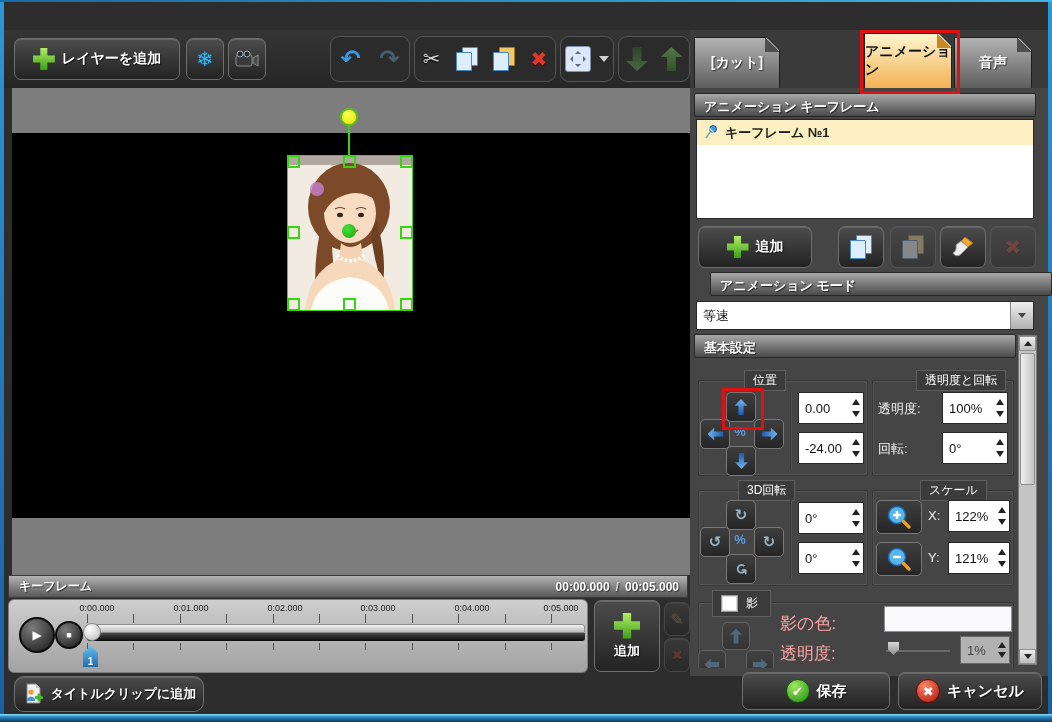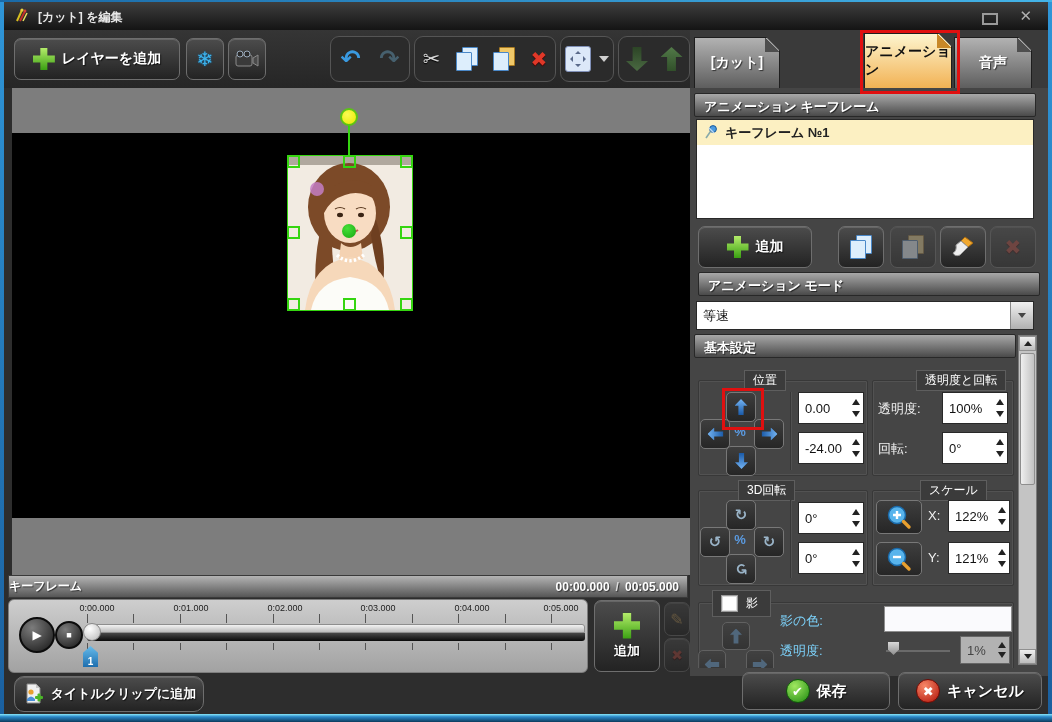--- a/index.html
+++ b/index.html
@@ -78,21 +78,21 @@
   .pct{color:#5a9ae0;font-size:13px;font-weight:bold;}
   .rot{color:#9ab4c8;font-size:15px;font-weight:bold;}
   .vsep{width:2px;background:linear-gradient(90deg,#2a2a2a,#5e5e5e);}
   .spin{background:#fff;border:1px solid #282828;color:#111;font-size:13px;display:flex;align-items:center;box-sizing:border-box;}
   .spin .val{flex:1;padding-left:6px;}
   .spin .arrs{width:15px;align-self:stretch;display:flex;flex-direction:column;align-items:center;justify-content:space-evenly;}
   .tri-up{width:0;height:0;border-left:4px solid transparent;border-right:4px solid transparent;border-bottom:6px solid #222;}
   .tri-dn{width:0;height:0;border-left:4px solid transparent;border-right:4px solid transparent;border-top:6px solid #222;}
   .spin.off{background:#b2b2b2;color:#444;border-color:#666;}
   .wlabel{color:#f2f2f2;font-size:13px;}
-  .glabel{color:#7dd3fc;font-size:13px;}
+  .glabel{color:#fca5a5;font-size:17px;}
   .mag{width:44px;height:32px;}
   .scroll{background:#c4c4c4;border:1px solid #7a7a7a;}
   .sbtn{position:absolute;left:0;right:0;height:15px;background:linear-gradient(#efefef,#bdbdbd);border:1px solid #909090;
     box-sizing:border-box;display:flex;align-items:center;justify-content:center;}
   .sthumb{position:absolute;left:1px;right:1px;background:linear-gradient(90deg,#efefef,#c2c2c2);border:1px solid #8e8e8e;border-radius:2px;}
   .chk{width:15px;height:15px;background:#fff;border:1px solid #999;box-shadow:inset 0 0 0 1px #ddd;}
   .swatch{background:#fafafd;border:1px solid #8e8e8e;}
   .slider-track{height:2px;background:#6a6a6a;}
   .slider-thumb{width:11px;height:13px;background:linear-gradient(#d8d8d8,#8e8e8e);
     clip-path:polygon(0 0,100% 0,100% 58%,50% 100%,0 58%);}
@@ -127,32 +127,20 @@
 </style>
 </head>
 <body>
 
 <div id="window">
 
   <div class="abs b-left"></div>
   <div class="abs b-right"></div>
   <div class="abs b-bottom"></div>
 
-  <div class="abs titlebar">
-    <svg class="abs" style="left:10px;top:6px" width="16" height="16" viewBox="0 0 16 16">
-      <path d="M3 13 L8 2" stroke="#d8c020" stroke-width="2" fill="none"></path>
-      <path d="M6 13 L11 3" stroke="#c03028" stroke-width="2" fill="none"></path>
-      <path d="M9 13 L13 5" stroke="#e8e060" stroke-width="1.6" fill="none"></path>
-      <circle cx="8" cy="2" r="1.6" fill="#e8d040"></circle>
-        <circle cx="11" cy="3" r="1.4" fill="#d04038"></circle>
-    </svg>
-    <span class="abs titletext">[カット] を編集</span>
-    <span class="abs win-min"></span>
-    <span class="abs win-close">✕</span>
-  </div>
   <div class="abs b-top"></div>
 
   <div class="abs toolbar">
     <div class="abs dbtn" style="left:10px;top:8px;width:164px;height:40px">
       <span class="plus" style="width:22px;height:22px"></span>
       <span class="btn-label">レイヤーを追加</span>
     </div>
     <div class="abs dbtn" style="left:182px;top:8px;width:36px;height:40px">
       <span class="ico snow">❄</span>
     </div>
@@ -240,21 +228,21 @@
     <div class="abs dbtn" style="left:250px;top:138px;width:44px;height:40px">
       <svg width="24" height="24" viewBox="0 0 24 24">
         <path d="M14 2 L22 8 L17 12 L10 6 Z" fill="#f0a830" stroke="#a86a10"></path>
         <path d="M10 6 L17 12 L9 20 Q4 22 2 18 Q6 16 5 10 Z" fill="#eee" stroke="#999"></path>
       </svg>
     </div>
     <div class="abs dbtn dis" style="left:300px;top:138px;width:44px;height:40px">
       <span class="del">✖</span>
     </div>
 
-    <div class="abs hdr" style="left:8px;top:184px;width:342px;height:24px">アニメーション モード</div>
+    <div class="abs hdr" style="left:20px;top:184px;width:342px;height:24px">アニメーション モード</div>
     <div class="abs dropdown" style="left:6px;top:213px;width:336px;height:27px">
       <span class="txt">等速</span>
       <span class="dropbtn">
           <span class="caret"></span>
         </span>
     </div>
 
     <div class="abs hdr" style="left:4px;top:246px;width:322px;height:24px">基本設定</div>
 
     <div class="abs scroll" style="left:328px;top:247px;width:17px;height:328px">
@@ -445,21 +433,21 @@
     <span class="handle" style="right:-1px;top:-1px"></span>
     <span class="handle" style="left:-1px;top:70px"></span>
     <span class="handle" style="right:-1px;top:70px"></span>
     <span class="handle" style="left:-1px;bottom:-1px"></span>
     <span class="handle" style="left:55px;bottom:-1px"></span>
     <span class="handle" style="right:-1px;bottom:-1px"></span>
   </div>
   <div class="abs cdot" style="left:342px;top:224px;width:14px;height:14px"></div>
 
   <div class="abs tl-header">
-    <span style="flex:1">キーフレーム</span>
+    <span style="padding-left:10px;flex:1">キーフレーム</span>
     <span>00:00.000</span>
     <span style="padding:0 6px;color:#ddd">/</span>
     <span style="padding-right:8px">00:05.000</span>
   </div>
 
   <div class="abs tl-panel">
     <div class="abs circbtn" style="left:10px;top:17px;width:32px;height:32px;font-size:12px">
       <span>▶</span>
       </div>
     <div class="abs circbtn" style="left:46px;top:21px;width:24px;height:24px;font-size:9px">

